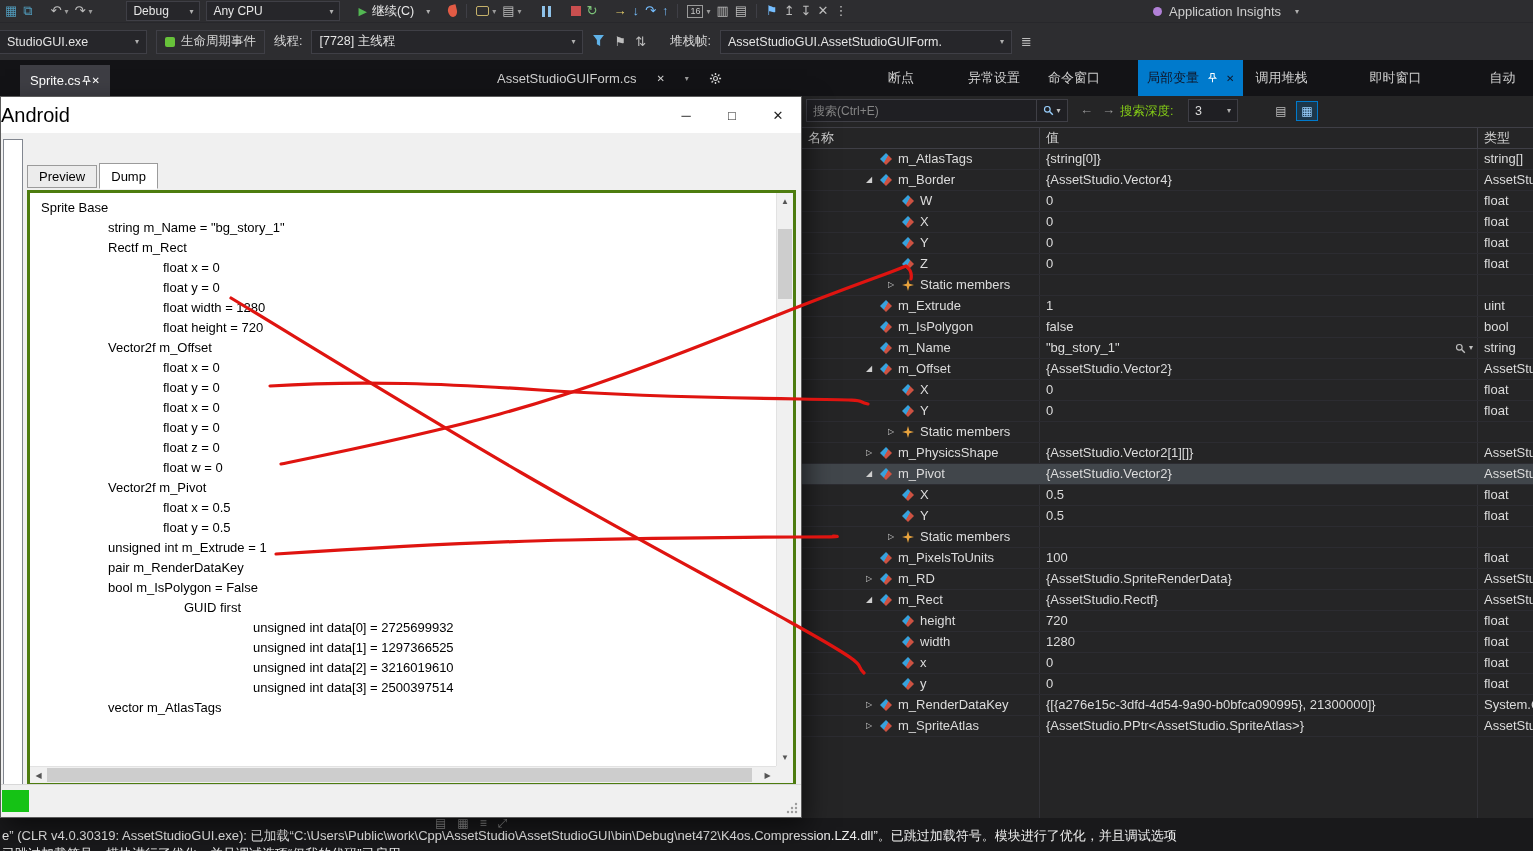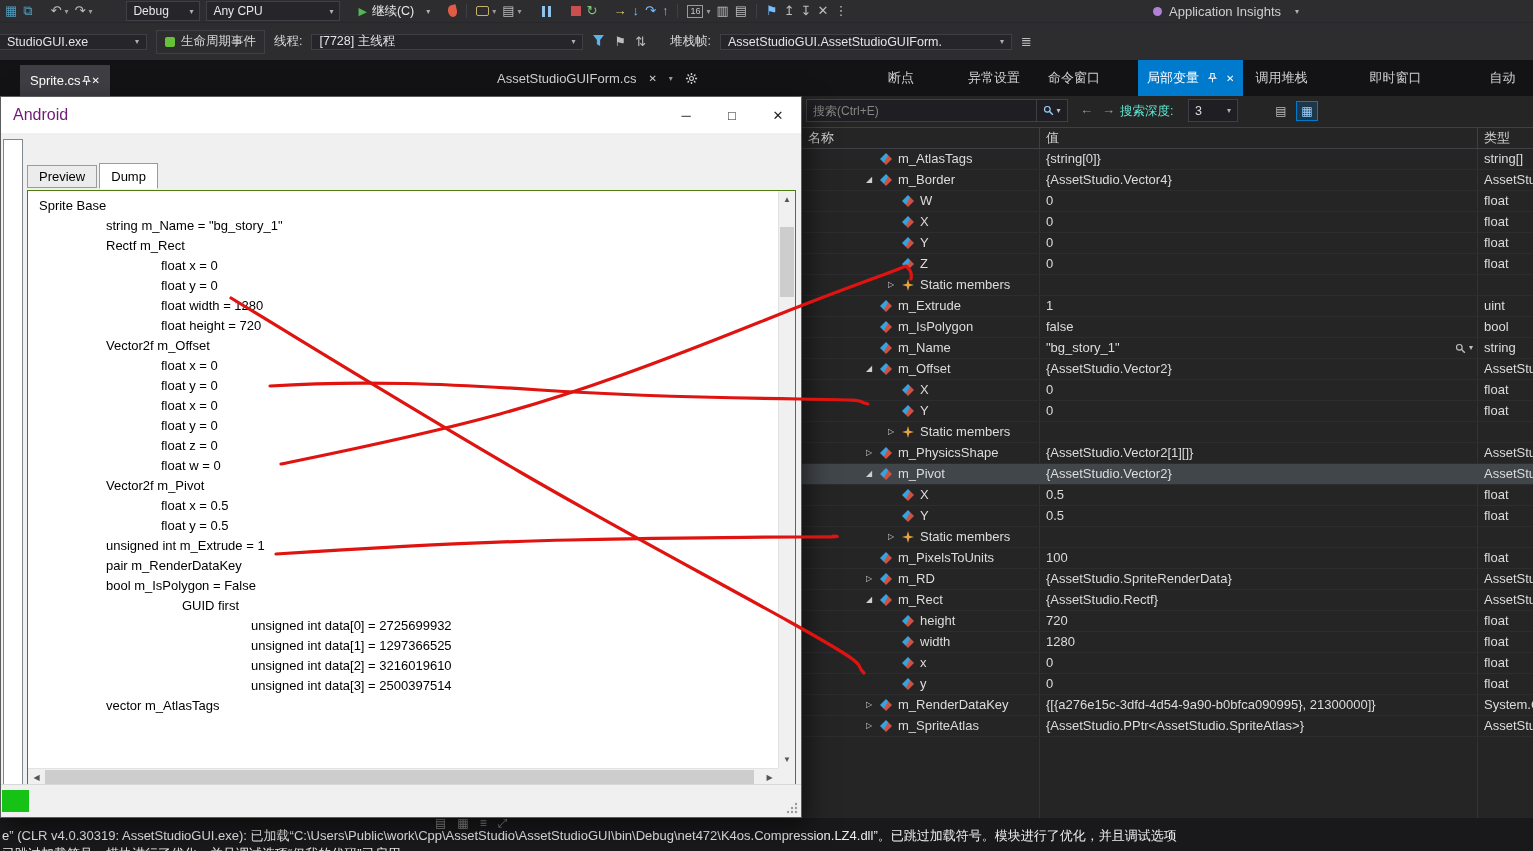--- a/index.html
+++ b/index.html
@@ -28,53 +28,53 @@
   .pause{width:9px;height:11px;border-left:3px solid #8fc3ea;border-right:3px solid #8fc3ea}
   .stop{width:10px;height:10px;background:#c94f4f}
   .hex{font-size:9px;border:1px solid #9a9a9a;color:#c5c5c5;padding:0 2px;line-height:11px}
   .ai{position:absolute;left:1153px;top:0;height:22px;display:flex;align-items:center;gap:7px;color:#cfcfcf;font-size:13px}
   .aidot{width:9px;height:9px;border-radius:50%;background:#b180d7}
 
   
   .tb2{position:absolute;top:22px;left:0;right:0;height:38px;background:#2d2d30;
        border-top:1px solid #27272b;display:flex;align-items:center;gap:9px;
        font-size:12.5px;color:#d8d8d8}
-  .combo2{height:16px;background:#26262a;border:1px solid #3f3f46;display:flex;
+  .combo2{height:24px;background:#26262a;border:1px solid #3f3f46;display:flex;
        align-items:center;justify-content:space-between;padding:0 7px;color:#e4e4e4;font-size:12.5px}
   .combo2 .ca{font-size:8px;color:#b0b0b0;margin-left:8px}
   .wproc{width:148px;margin-left:-1px}
   .wthread{width:272px}.wframe{width:292px}
   .lcbtn{height:24px;border:1px solid #3f3f46;display:flex;align-items:center;gap:6px;padding:0 8px}
   .greensq{width:10px;height:10px;background:#67c23a;border-radius:2px}
   .t2i{color:#bdbdbd;font-size:13px}
 
   
   .tabstrip{position:absolute;top:60px;left:0;right:0;height:36px;background:#131316}
   .doctab{position:absolute;left:20px;top:5px;bottom:0;background:#3e3e44;color:#fff;
        display:flex;align-items:center;gap:0;padding:0 10px;font-size:13px}
   .doctab2{position:absolute;left:497px;top:0;bottom:0;display:flex;align-items:center;
-       gap:12px;color:#cfcfcf;font-size:13px}
+       gap:20px;color:#cfcfcf;font-size:13px}
   .x{font-size:10px}
   .ca-s{font-size:8px;color:#9a9a9a}
   .tooltabs{position:absolute;left:888px;top:0;bottom:0;display:flex;align-items:stretch}
   .ttab{display:flex;align-items:center;color:#cfcfcf;font-size:13px;white-space:nowrap}
-  .ttab.active{background:var(--accent,#007acc);color:#ffffff;padding:15px 9px;gap:8px}
+  .ttab.active{background:var(--accent,#007acc);color:#0f172a;padding:15px 9px;gap:8px}
 
   
   .locals{position:absolute;left:800px;top:96px;width:733px;bottom:33px;background:#252526;color:#dcdcdc}
   .search{position:absolute;left:6px;top:3px;width:231px;height:23px;background:#1f1f23;
       border:1px solid #3f3f46;color:#cccccc;padding:0 6px;font-size:12px;outline:none;
       font-family:inherit}
   .search::placeholder{color:#848484}
   .searchbtn{position:absolute;left:237px;top:3px;width:31px;height:23px;background:#1f1f23;
       border:1px solid #3f3f46;border-left:none;display:flex;align-items:center;
       justify-content:center;gap:2px;color:#9ad1ff}
   .mcaret{font-size:8px;color:#bfbfbf}
   .navarrow{position:absolute;top:6px;color:#9a9a9a;font-size:13px}
-  .depthlbl{position:absolute;left:320px;top:7px;color:#5eead4;font-size:12.5px}
+  .depthlbl{position:absolute;left:320px;top:7px;color:#84cc16;font-size:12.5px}
   .depthcombo{position:absolute;left:388px;top:3px;width:50px;height:23px;background:#1f1f23;
       border:1px solid #3f3f46;display:flex;align-items:center;justify-content:space-between;
       padding:0 6px;font-size:12.5px}
   .depthcombo .ca{font-size:8px;color:#b0b0b0}
   .ticon{position:absolute;top:5px;width:22px;height:20px;display:flex;align-items:center;
       justify-content:center;color:#bdbdbd;font-size:12px}
   .ticon.t1{left:470px}
   .ticon.t2{left:496px;border:1px solid var(--accent,#007acc);background:rgba(0,122,204,.22);color:#9ad1ff}
   .lheader{position:absolute;top:31px;left:0;right:0;height:22px;display:flex;
       border-top:1px solid #3f3f46;border-bottom:1px solid #3f3f46;font-size:13px;color:#d0d0d0;line-height:20px}
@@ -105,28 +105,28 @@
   .bottombar{position:absolute;left:0;right:0;bottom:0;height:33px;background:#19191b;
       color:#ececec;overflow:hidden}
   .obicons{position:absolute;left:435px;top:-2px;display:flex;gap:11px;color:#8f8f8f;font-size:12px}
   .sline1{position:absolute;left:2px;top:9px;font-size:13px;white-space:nowrap;width:1531px;overflow:hidden}
   .sline2{position:absolute;left:2px;top:27px;font-size:13px;white-space:nowrap;width:1531px;overflow:hidden}
 
   
   .window{position:absolute;left:0;top:96px;width:802px;height:722px;background:#f0f0f0;
       border:1px solid #5c5c5c;box-shadow:5px 9px 24px rgba(0,0,0,.55);z-index:20;color:#000}
   .titlebar{height:36px;background:#fff;display:flex;align-items:center}
-  .title{margin-left:12px;font-size:16px;color:#701a75}
+  .title{margin-left:0;font-size:20px;color:#000000}
   .winbtns{margin-left:auto;display:flex;height:36px}
   .winbtn{width:46px;display:flex;align-items:center;justify-content:center;font-size:13px;color:#222}
   .sliver{position:absolute;left:2px;top:42px;width:20px;height:646px;background:#fff;border:1px solid #828790}
   .ptabs{position:absolute;left:26px;top:66px;display:flex;align-items:flex-end}
   .ptab{font-size:13px;color:#000;border:1px solid #9b9b9b;padding:3px 11px;background:#ececec;margin-right:2px}
   .ptab.selected{background:#fff;position:relative;z-index:2;padding:5px 11px 4px;margin-bottom:-1px;border-bottom:1px solid #fff}
-  .page{position:absolute;left:26px;top:93px;width:769px;height:596px;background:#fff;border:1px solid #4d7c0f}
+  .page{position:absolute;left:26px;top:93px;width:769px;height:596px;background:#fff;border:3px solid #4d7c0f}
   .dumptext{position:absolute;left:0;top:0;right:18px;bottom:18px;overflow:hidden;
       padding:5px 0 0 11px;font-size:13px;color:#000}
   .dump-line{height:20px;line-height:20px;white-space:pre}
   .ind-0{padding-left:0}.ind-1{padding-left:67px}.ind-2{padding-left:122px}
   .ind-3{padding-left:143px}.ind-4{padding-left:212px}
   .vsb{position:absolute;top:0;right:0;width:17px;bottom:17px;background:#f0f0f0;border-left:1px solid #e2e2e2}
   .vsb .sarr{position:absolute;left:0;right:0;height:17px;font-size:8px;color:#555;text-align:center;line-height:17px}
   .vsb .up{top:0}.vsb .down{bottom:0}
   .vsb .thumb{position:absolute;left:1px;right:1px;top:36px;height:70px;background:#cdcdcd}
   .hsb{position:absolute;left:0;bottom:0;height:17px;right:17px;background:#f0f0f0;border-top:1px solid #e2e2e2}

